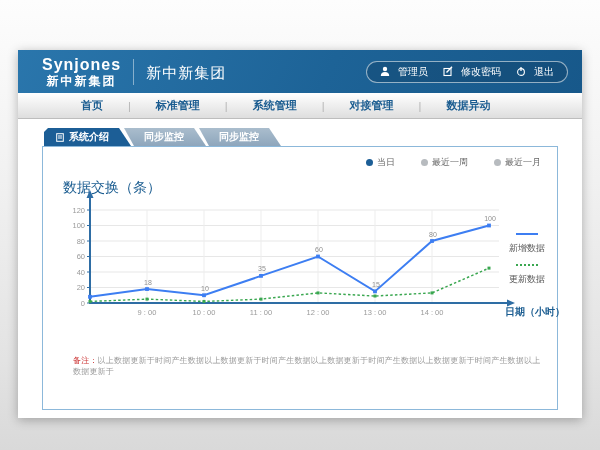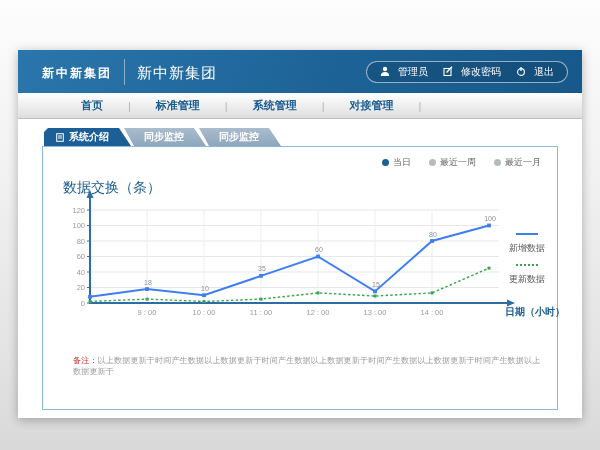--- a/index.html
+++ b/index.html
@@ -32,21 +32,21 @@
   .content{padding:9px 24px 0;}
   .tabs{display:flex;height:18px;position:relative;margin-left:2px;}
   .tab{position:relative;color:#fff;font-size:10px;font-weight:bold;line-height:18px;
     padding:0 22px 0 12px;cursor:pointer;white-space:nowrap;}
   .tab.active{background:#1c5e96;z-index:3;display:flex;align-items:center;gap:5px;
     clip-path:polygon(0 4px,4px 0,calc(100% - 12px) 0,100% 100%,0 100%);}
   .tab.inactive{background:linear-gradient(#aabdcd,#8ea6bc);z-index:1;margin-left:-7px;
     clip-path:polygon(0 0,calc(100% - 12px) 0,100% 100%,10px 100%);padding-left:20px;}
   .panel{border:1px solid #8cb8da;background:#fff;height:264px;position:relative;box-sizing:border-box;}
   
-  .filters{position:absolute;top:9px;right:16px;display:flex;gap:18px;align-items:center;
+  .filters{position:absolute;top:9px;right:16px;display:flex;gap:26px;align-items:center;
     font-size:9px;color:#666;}
   .filter{display:flex;align-items:center;gap:4px;cursor:pointer;}
   .radio{width:7px;height:7px;border-radius:50%;background:#b7bbbf;}
   .radio.sel{background:#1c5e96;}
   
   .ylabel{position:absolute;top:32px;left:20px;font-size:14px;font-weight:normal;color:#1a5c90;}
   #chart{position:absolute;left:8px;top:39px;}
   .xlabel{position:absolute;left:462px;top:158px;font-size:10px;font-weight:bold;color:#1a5c90;white-space:nowrap;font-family:Liberation Mono, monospace;}
   .legend{position:absolute;top:86px;right:12px;}
   .legend-row{display:flex;align-items:center;gap:7px;margin-bottom:9px;font-size:9px;color:#555;white-space:nowrap;flex-direction:column;}
@@ -55,20 +55,21 @@
   .note{position:absolute;left:30px;right:16px;top:208px;font-size:8px;color:#9a9a9a;letter-spacing:.2px;}
   .note-label{color:#cc3333;}
 </style>
 </head>
 <body>
 
 <div class="sheet">
 
   <header class="topbar">
     <div class="logo">
+      <div class="logo-en">Synjones</div>
       <div class="logo-cn">新中新集团</div>
     </div>
     <div class="vdiv"></div>
     <div class="app-title">新中新集团</div>
     <div class="user-pill" id="userMenu">
         <div class="user-item">
           <svg width="10" height="11" viewBox="0 0 10 11">
             <circle cx="5" cy="3" r="2.2" fill="#fff"></circle>
             <path d="M0.8 10 a4.2 4 0 0 1 8.4 0 Z" fill="#fff"></path>
           </svg>
@@ -93,20 +94,21 @@
 
   <nav class="mainnav" id="mainNav">
       <span class="nav-item">首页</span>
       <span class="nav-sep">|</span>
       <span class="nav-item">标准管理</span>
       <span class="nav-sep">|</span>
       <span class="nav-item">系统管理</span>
       <span class="nav-sep">|</span>
       <span class="nav-item">对接管理</span>
       <span class="nav-sep">|</span>
+      <span class="nav-item">数据异动</span>
     </nav>
 
   <div class="content">
     <div class="tabs" id="tabBar">
         <div class="tab active">
           <svg width="8" height="9" viewBox="0 0 8 9">
             <rect x="0.7" y="0.7" width="6.6" height="7.6" fill="none" stroke="#fff"></rect>
             <line x1="2" y1="3" x2="6" y2="3" stroke="#fff"></line>
             <line x1="2" y1="5" x2="6" y2="5" stroke="#fff"></line>
           </svg>

